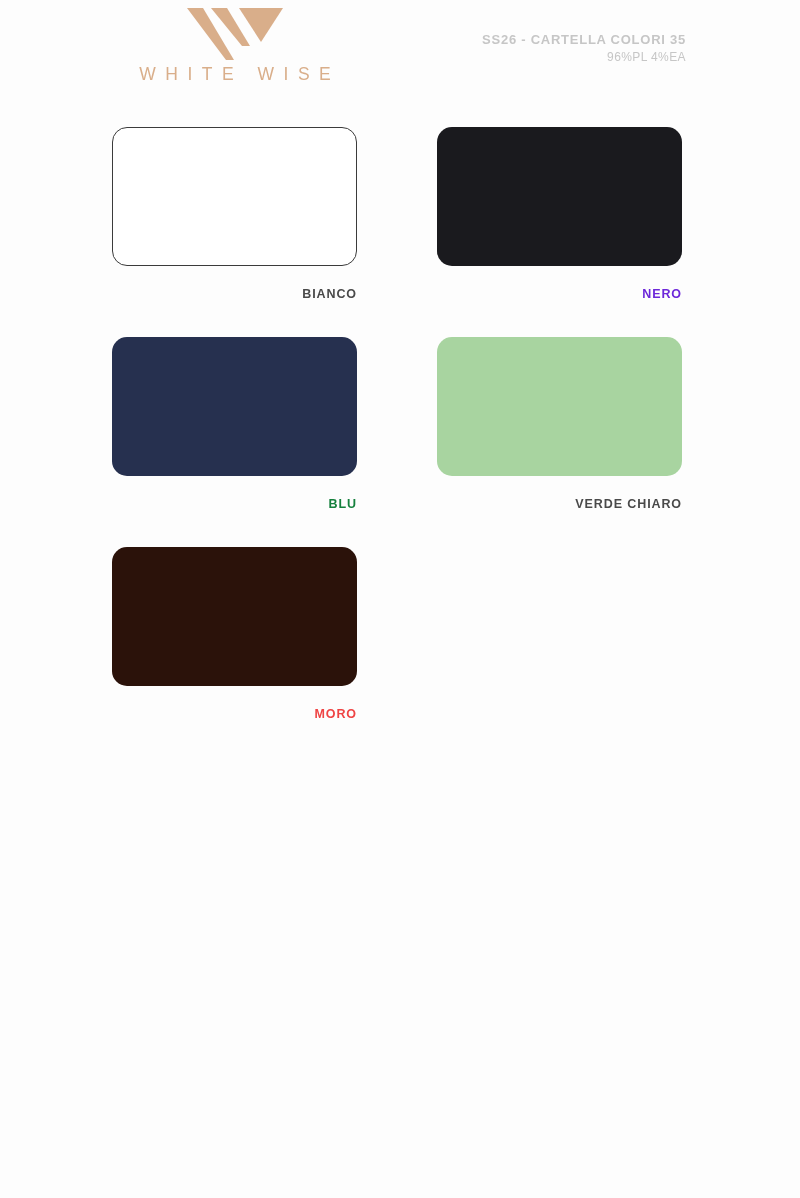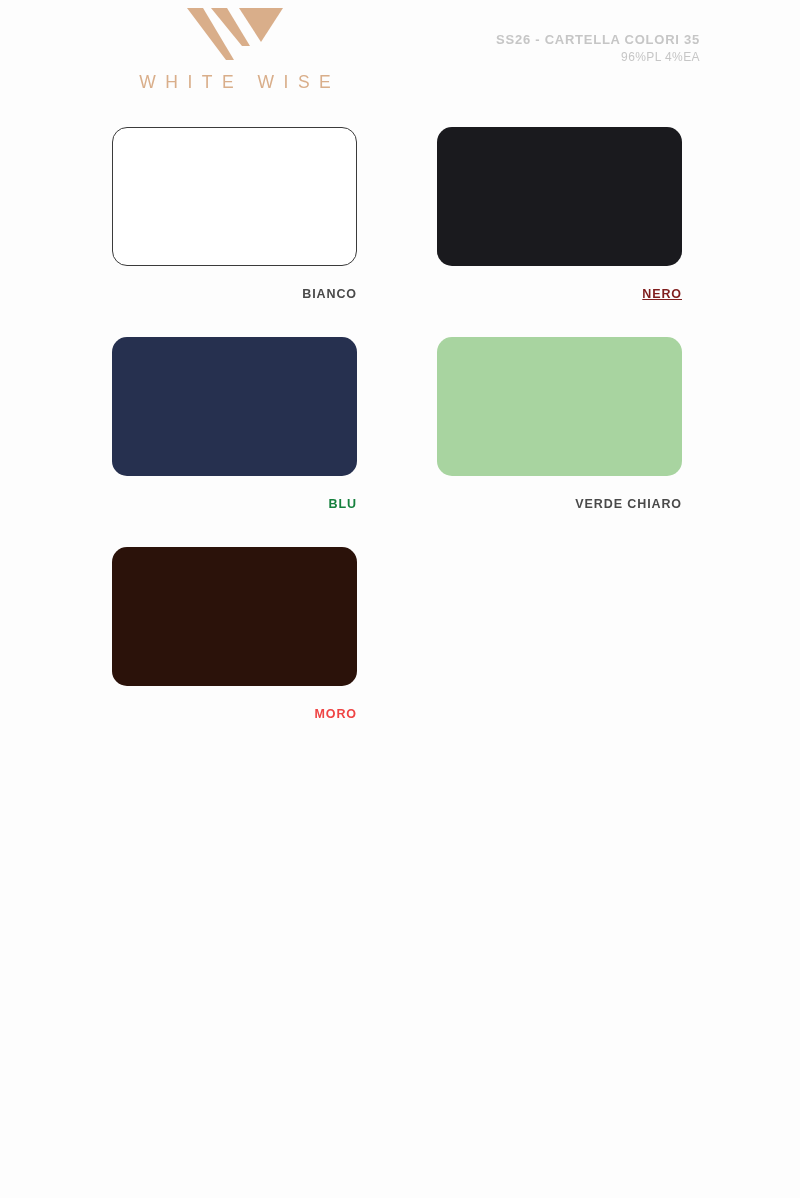--- a/index.html
+++ b/index.html
@@ -33,33 +33,33 @@
   }
 
   .logo-mark {
     display: block;
     margin: 0 auto;
     width: 96px;
     height: 52px;
   }
 
   .brand-wordmark {
-    margin-top: 14px;
+    margin-top: 6px;
     font-size: 17.5px;
     letter-spacing: 9.5px;
     text-indent: 9.5px;
     color: #d9ae8a;
     font-weight: 400;
     line-height: 1;
     white-space: nowrap;
   }
 
   .header-meta {
     position: absolute;
-    right: 100px;
+    right: 114px;
     top: 32px;
     text-align: right;
     color: #c6c6c6;
   }
 
   .header-meta .meta-title {
     font-size: 13px;
     font-weight: 700;
     letter-spacing: 0.75px;
     line-height: 1.25;
@@ -140,21 +140,21 @@
 
 <div class="swatch-grid">
 
   <div class="swatch-row">
     <div class="swatch-cell">
       <div class="swatch-chip outlined" style="background: rgb(255, 255, 255);"></div>
       <div class="swatch-label" style="color: rgb(74, 74, 74);">BIANCO</div>
     </div>
     <div class="swatch-cell">
       <div class="swatch-chip" style="background: rgb(26, 26, 30);"></div>
-      <div class="swatch-label" style="color: #7f1d1d; text-decoration: underline;">NERO</div>
+      <div class="swatch-label" style="color: #6d28d9;">NERO</div>
     </div>
   </div>
 
   <div class="swatch-row">
     <div class="swatch-cell">
       <div class="swatch-chip" style="background: rgb(38, 48, 79);"></div>
       <div class="swatch-label" style="color: #15803d;">BLU</div>
     </div>
     <div class="swatch-cell">
       <div class="swatch-chip" style="background: rgb(168, 212, 160);"></div>

